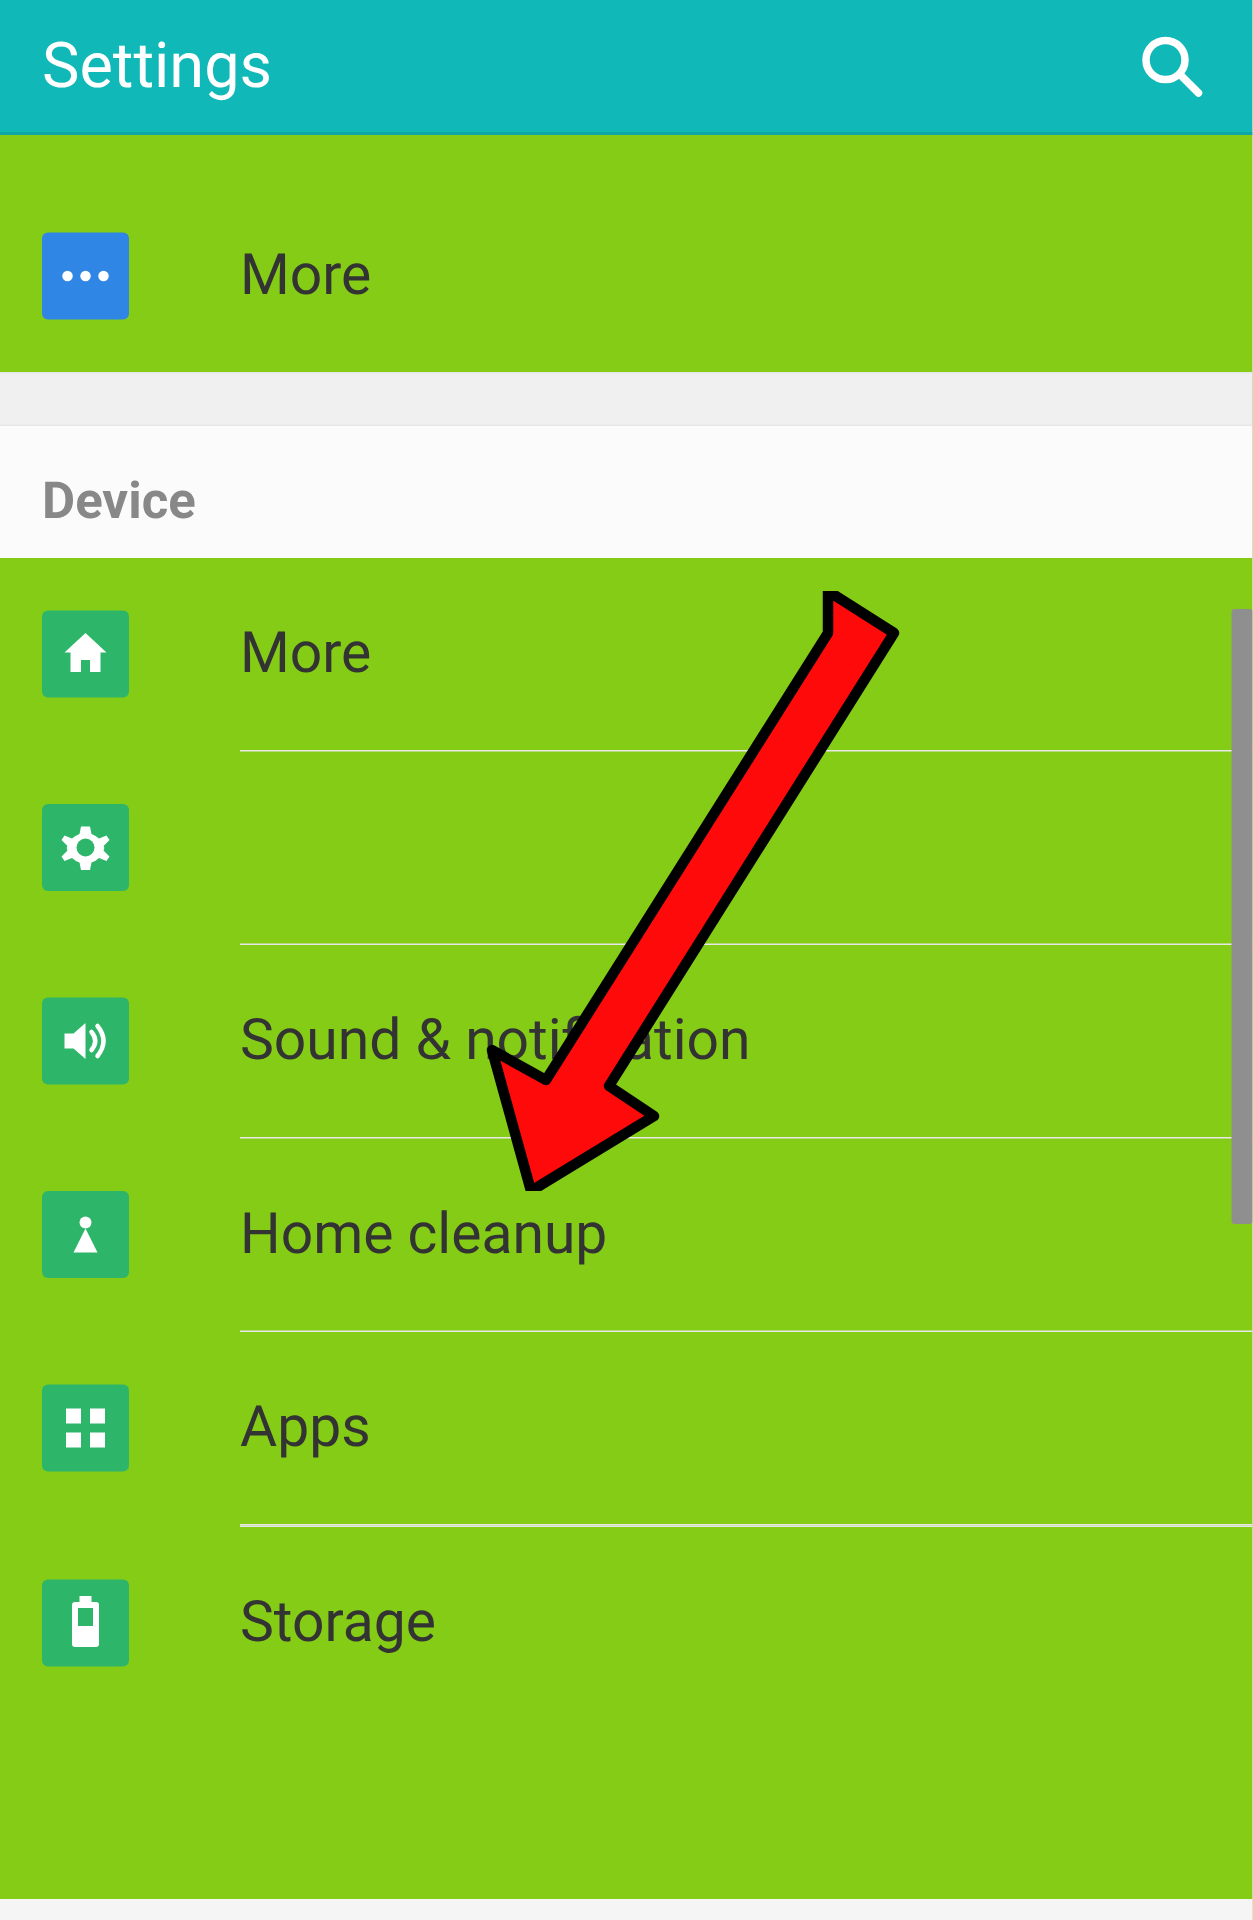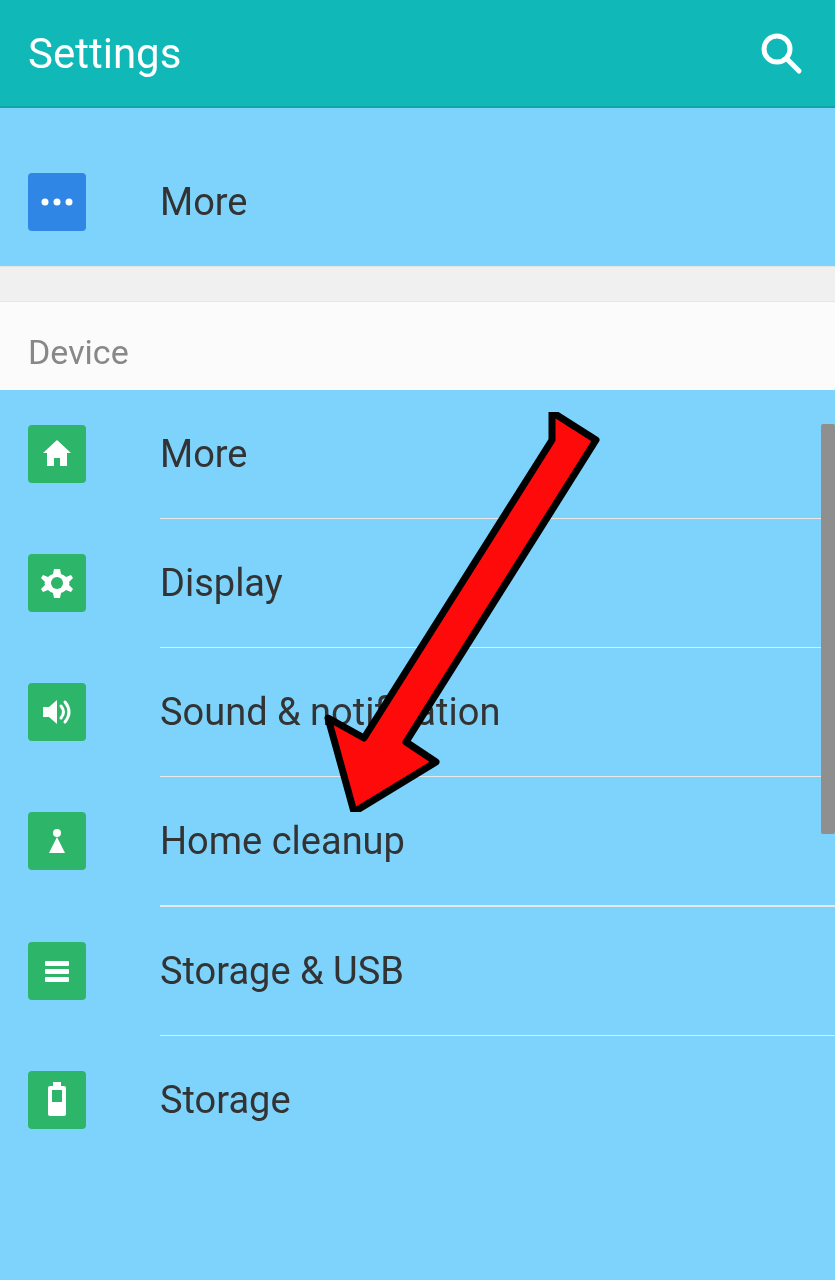--- a/index.html
+++ b/index.html
@@ -1,40 +1,40 @@
 <!DOCTYPE html>
 <html><head>
 <meta charset="utf-8">
 <style>
   * { margin: 0; padding: 0; box-sizing: border-box; }
   html, body { width: 835px; height: 1280px; font-family: Roboto, "Helvetica Neue", Arial, sans-serif; background: #f5f5f5; overflow: hidden; }
   .header {
     background: #10b8b8;
-    height: 108px;
+    height: 90px;
     display: flex;
     align-items: center;
     justify-content: space-between;
     padding: 0 28px;
     border-bottom: 2px solid #0ea5a5;
   }
   .header-title {
     color: #ffffff;
     font-size: 42px;
     font-weight: 400;
   }
   .search-btn {
     width: 52px;
     height: 52px;
     display: flex;
     align-items: center;
     justify-content: center;
     cursor: pointer;
   }
   .content {
-    background: #7dd3fc;
+    background: #84cc16;
     height: calc(1280px - 104px);
     position: relative;
   }
   .row {
     display: flex;
     align-items: center;
     height: 128px;
     padding-left: 28px;
     cursor: pointer;
   }
@@ -61,20 +61,21 @@
     height: 36px;
     background: #f0f0f0;
     border-top: 1px solid #e6e6e6;
     border-bottom: 1px solid #e6e6e6;
   }
   .section-header {
     font-size: 34px;
     color: #888888;
     padding: 30px 0 18px 28px;
     background: #fbfbfb;
+    font-weight: bold;
   }
   .icon-blue { background: #2f86e4; }
   .icon-green { background: #2db56a; }
   .scrollbar {
     position: absolute;
     right: 0;
     top: 316px;
     width: 14px;
     height: 410px;
     background: #8f8f8f;
@@ -132,21 +133,20 @@
   </div>
   <div class="divider-row"></div>
 
   <div class="row">
     <div class="icon-wrap icon-green">
       <svg width="40" height="40" viewBox="0 0 40 40">
         <path d="M20 6 L23 6 L24 11 Q27 12 29 14 L34 12 L36 15 L32 19 Q33 20 32 22 L36 26 L34 29 L29 27 Q27 29 24 30 L23 35 L17 35 L16 30 Q13 29 11 27 L6 29 L4 26 L8 22 Q7 20 8 19 L4 15 L6 12 L11 14 Q13 12 16 11 L17 6 Z" fill="#ffffff"></path>
         <circle cx="20" cy="20" r="6" fill="#2db56a"></circle>
       </svg>
     </div>
-    <div class="label">Display</div>
   </div>
   <div class="divider-row"></div>
 
   <div class="row">
     <div class="icon-wrap icon-green">
       <svg width="40" height="40" viewBox="0 0 40 40">
         <path d="M6 15 L12 15 L20 8 L20 32 L12 25 L6 25 Z" fill="#ffffff"></path>
         <path d="M24 14 Q29 20 24 26" stroke="#ffffff" stroke-width="3" fill="none" stroke-linecap="round"></path>
         <path d="M28 10 Q36 20 28 30" stroke="#ffffff" stroke-width="3" fill="none" stroke-linecap="round"></path>
       </svg>
@@ -159,32 +159,33 @@
     <div class="icon-wrap icon-green">
       <svg width="36" height="36" viewBox="0 0 36 36">
         <circle cx="18" cy="10" r="4" fill="#ffffff"></circle>
         <path d="M18 14 L10 30 L26 30 Z" fill="#ffffff"></path>
       </svg>
     </div>
     <div class="label">Home cleanup</div>
   </div>
   <div class="divider-row"></div>
 
-  <div class="divider-row"></div>
-
-  <div class="row">
-    <div class="icon-wrap icon-green">
-      <svg width="36" height="36" viewBox="0 0 36 36">
-        <rect x="6" y="8" width="24" height="5" rx="1" fill="#ffffff"></rect>
-        <rect x="6" y="16" width="24" height="5" rx="1" fill="#ffffff"></rect>
-        <rect x="6" y="24" width="24" height="5" rx="1" fill="#ffffff"></rect>
-      </svg>
-    </div>
-    <div class="label">Storage &amp; USB</div>
-  </div>
+  <div class="row">
+    <div class="icon-wrap icon-green">
+      <svg width="34" height="34" viewBox="0 0 34 34">
+        <rect x="4" y="4" width="10" height="10" fill="#ffffff"></rect>
+        <rect x="20" y="4" width="10" height="10" fill="#ffffff"></rect>
+        <rect x="4" y="20" width="10" height="10" fill="#ffffff"></rect>
+        <rect x="20" y="20" width="10" height="10" fill="#ffffff"></rect>
+      </svg>
+    </div>
+    <div class="label">Apps</div>
+  </div>
+  <div class="divider-row"></div>
+
   <div class="divider-row"></div>
 
   <div class="row">
     <div class="icon-wrap icon-green">
       <svg width="28" height="40" viewBox="0 0 28 40">
         <rect x="10" y="2" width="8" height="4" fill="#ffffff"></rect>
         <rect x="5" y="6" width="18" height="30" rx="2" fill="#ffffff"></rect>
         <rect x="9" y="10" width="10" height="12" fill="#2db56a"></rect>
       </svg>
     </div>

